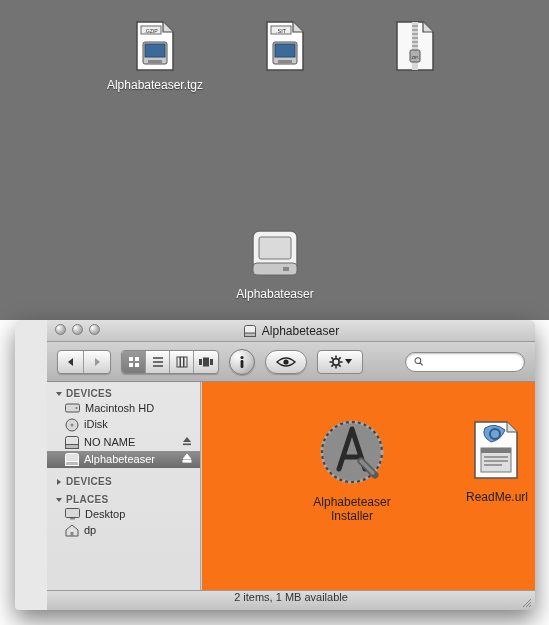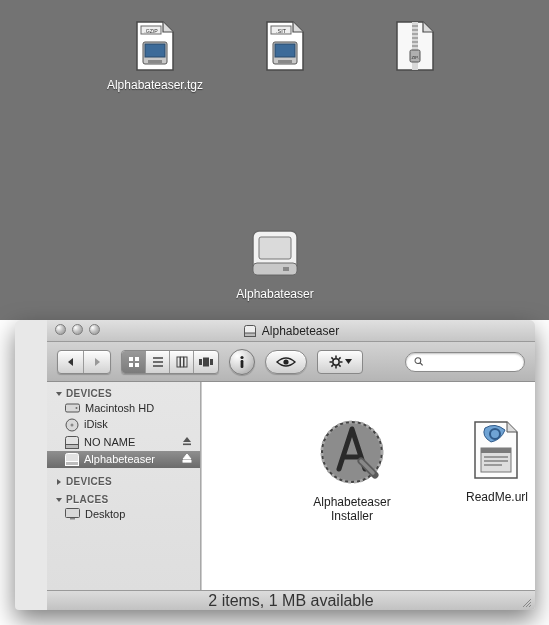--- a/index.html
+++ b/index.html
@@ -186,40 +186,40 @@
   .sb-item.selected {
     background: linear-gradient(#8f8f8f,#6b6b6b);
     color: #fff;
   }
   .sb-item.selected svg path, .sb-item.selected svg rect, .sb-item.selected svg circle { stroke: #fff; }
   .eject {
     margin-left: auto;
   }
   .content {
     flex: 1;
-    background: #ffffff;
+    background: #f97316;
     position: relative;
     border-left: 1px solid #ccc;
   }
   .file-icon {
     position: absolute;
     width: 120px;
     text-align: center;
     color: #222;
   }
   .file-icon .label {
     margin-top: 6px;
     font-size: 12px;
   }
   .statusbar {
     height: 20px;
     background: linear-gradient(#dcdcdc,#c2c2c2);
     border-top: 1px solid #9a9a9a;
-    display:flex; align-items:flex-end; justify-content:center;
-    font-size: 16px;
+    display:flex; align-items:flex-start; justify-content:center;
+    font-size: 11px;
     color: #333;
     position: relative;
   }
   .resize-grip {
     position: absolute;
     right: 3px; bottom: 2px;
     width: 12px; height: 12px;
   }
 </style>
 </head>
@@ -454,20 +454,27 @@
           </svg>
         <span>PLACES</span>
       </div>
       <div class="sb-item">
         <svg width="15" height="12" viewBox="0 0 15 12">
             <rect x="0.5" y="0.5" width="14" height="9" rx="1" fill="#d8d8d8" stroke="#555"></rect>
             <rect x="5" y="10" width="5" height="1.5" fill="#888"></rect>
           </svg>
         <span>Desktop</span>
       </div>
+      <div class="sb-item">
+        <svg width="14" height="13" viewBox="0 0 14 13">
+            <path d="M7 1 L13 6 V12 H1 V6 Z" fill="none" stroke="#555"></path>
+            <rect x="5.5" y="8" width="3" height="4" fill="#888"></rect>
+          </svg>
+        <span>dp</span>
+      </div>
     </div>
 
     <div class="content">
       <div class="file-icon" style="left:90px; top:35px;">
         <span>
           <svg width="70" height="70" viewBox="0 0 70 70">
             <circle cx="35" cy="35" r="30" fill="#8c8c8c" stroke="#444" stroke-width="2"></circle>
             <circle cx="35" cy="35" r="30" fill="none" stroke="#a8a8a8" stroke-width="3" stroke-dasharray="3 3"></circle>
             <path d="M22 52 L35 12 L48 52 M27 40 H43" fill="none" stroke="#2a2a2a" stroke-width="5" stroke-linecap="round" stroke-linejoin="round"></path>
             <path d="M44 44 L58 58" stroke="#5a5a5a" stroke-width="7" stroke-linecap="round"></path>

